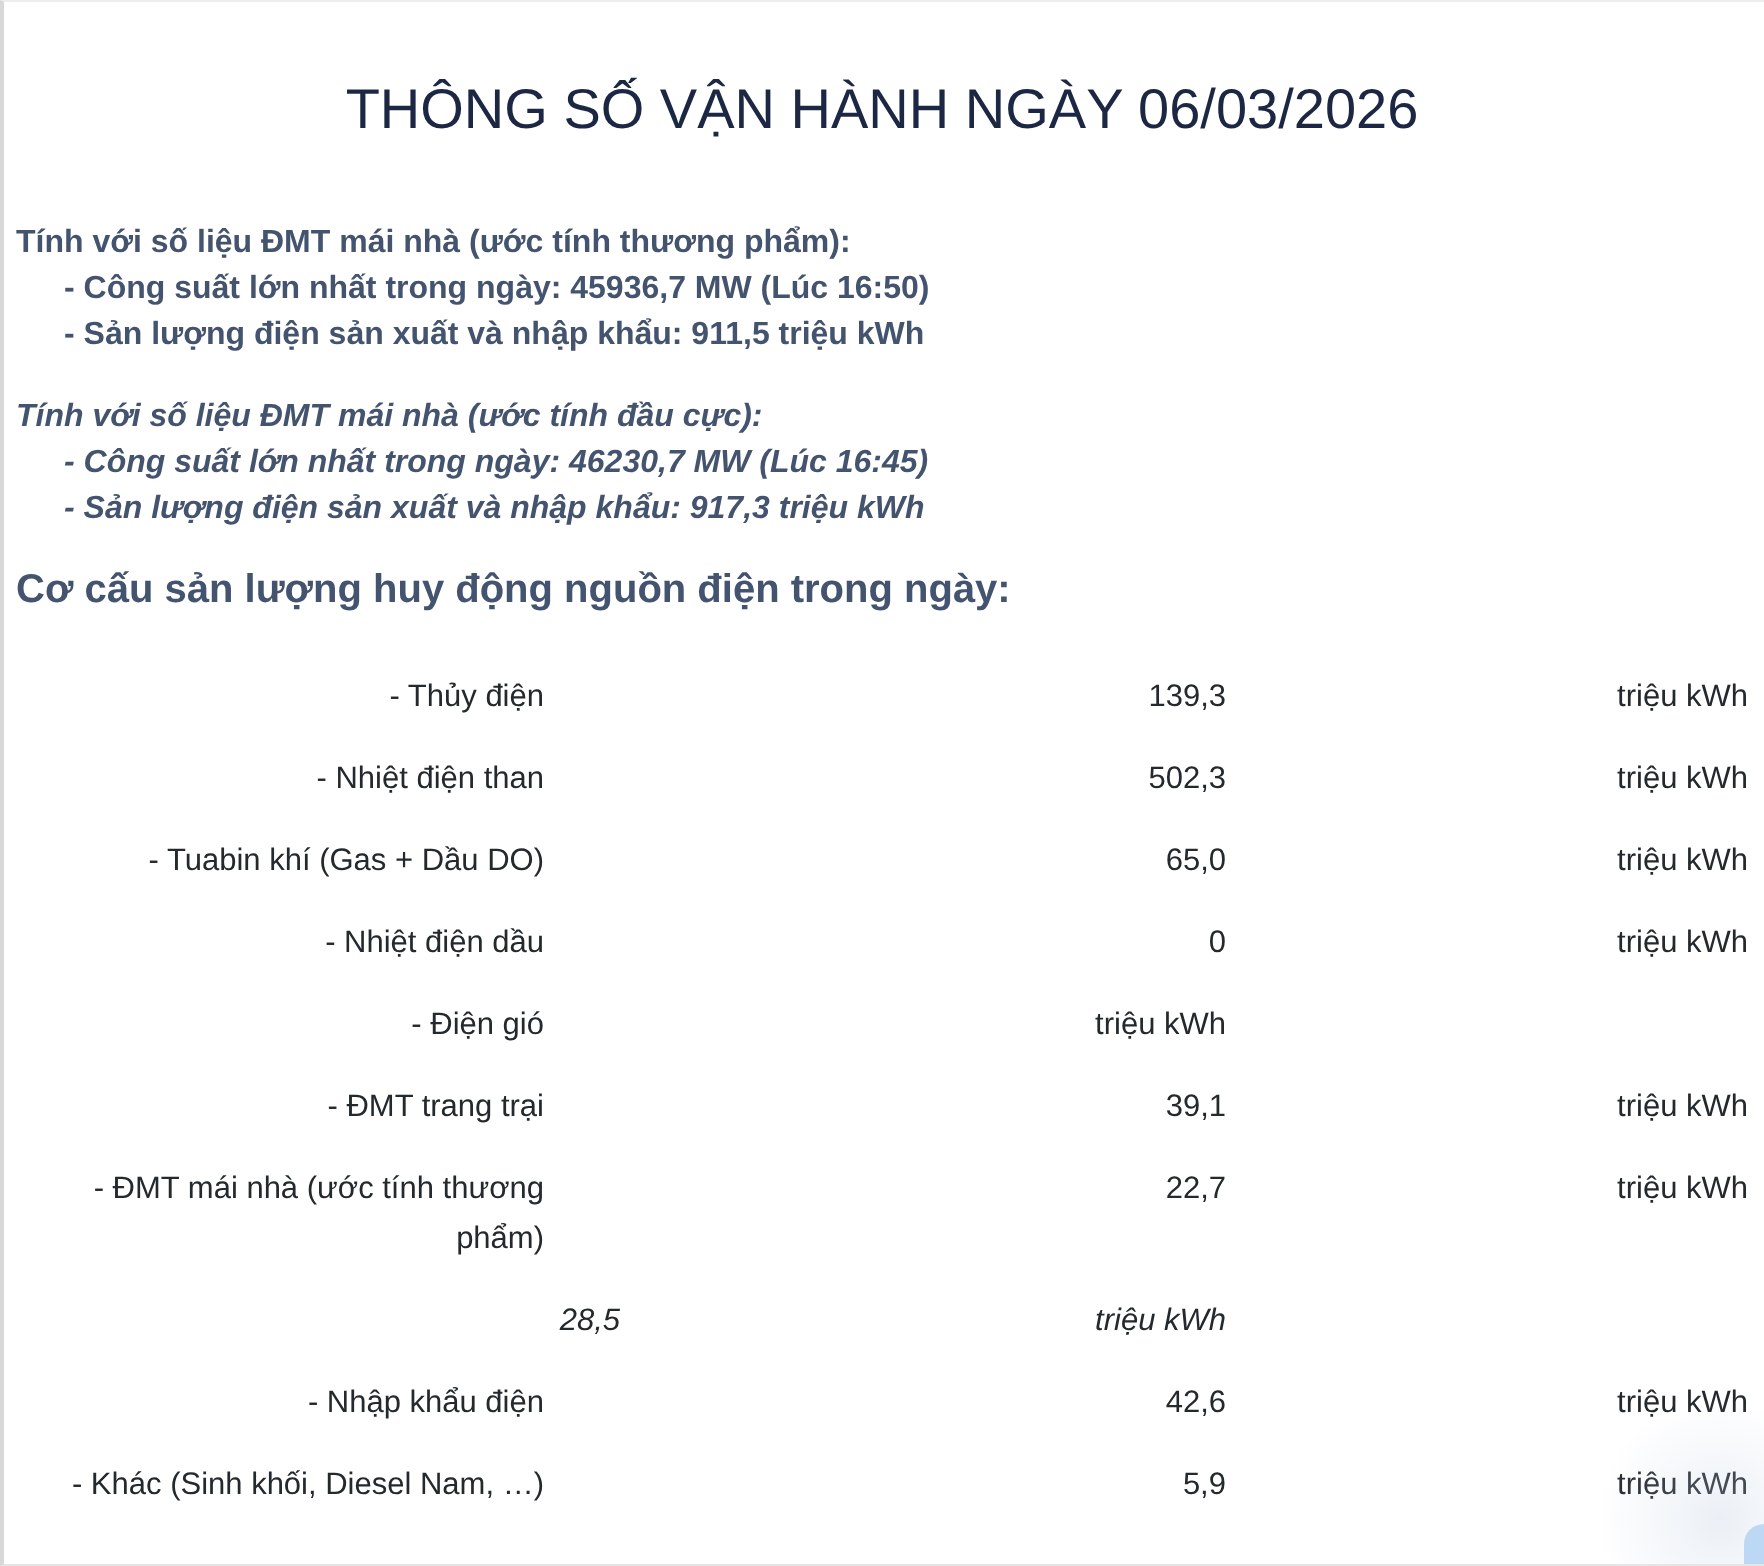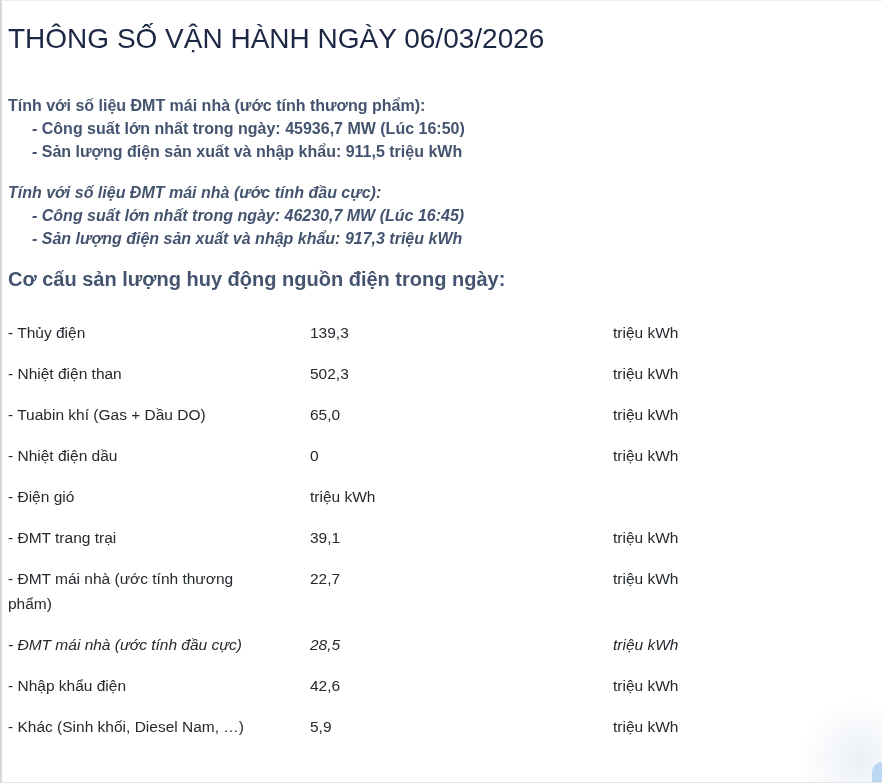--- a/index.html
+++ b/index.html
@@ -13,38 +13,38 @@
   body{
     width:882px;height:783px;position:relative;overflow:hidden;
     background:#ffffff;
     border-left:2px solid #d8d8d8;
     border-top:1px solid #ededed;
     border-bottom:1px solid #e5e5e5;
     font-family:"Liberation Sans","DejaVu Sans",sans-serif;
   }
   .page{padding:21px 8px 0 6px;}
   .title{
-    margin:0;
+    margin:16px;text-align:center;
     font-size:28px;font-weight:400;line-height:34px;
     color:var(--title-color);
   }
   .summary{margin-top:38px;}
   .block{margin-bottom:18px;}
   .block-heading,.block-item{
     font-size:16px;font-weight:700;line-height:23px;
     color:var(--heading-blue);
   }
   .block-item{padding-left:24px;}
   .block.italic .block-heading,.block.italic .block-item{font-style:italic;}
   .section-heading{
     margin-top:16px;
     font-size:20px;font-weight:700;line-height:23px;
     color:var(--heading-blue);
   }
-  .gen-table{margin-top:21px;}
+  .gen-table{margin-top:21px;text-align:right;}
   .row{
     display:grid;
     grid-template-columns:302px 303px 1fr;
     padding:8px 0;
     font-size:15.5px;line-height:25px;
     color:var(--body-text);
   }
   .row .label{max-width:264px;}
   .row.italic .cell{font-style:italic;}
   .fab-halo{
@@ -111,21 +111,20 @@
         <div class="cell label">- ĐMT trang trại</div>
         <div class="cell value">39,1</div>
         <div class="cell unit">triệu kWh</div>
       </div>
       <div class="row">
         <div class="cell label">- ĐMT mái nhà (ước tính thương phẩm)</div>
         <div class="cell value">22,7</div>
         <div class="cell unit">triệu kWh</div>
       </div>
       <div class="row italic">
-        <div class="cell label">- ĐMT mái nhà (ước tính đầu cực)</div>
         <div class="cell value">28,5</div>
         <div class="cell unit">triệu kWh</div>
       </div>
       <div class="row">
         <div class="cell label">- Nhập khẩu điện</div>
         <div class="cell value">42,6</div>
         <div class="cell unit">triệu kWh</div>
       </div>
       <div class="row">
         <div class="cell label">- Khác (Sinh khối, Diesel Nam, …)</div>

